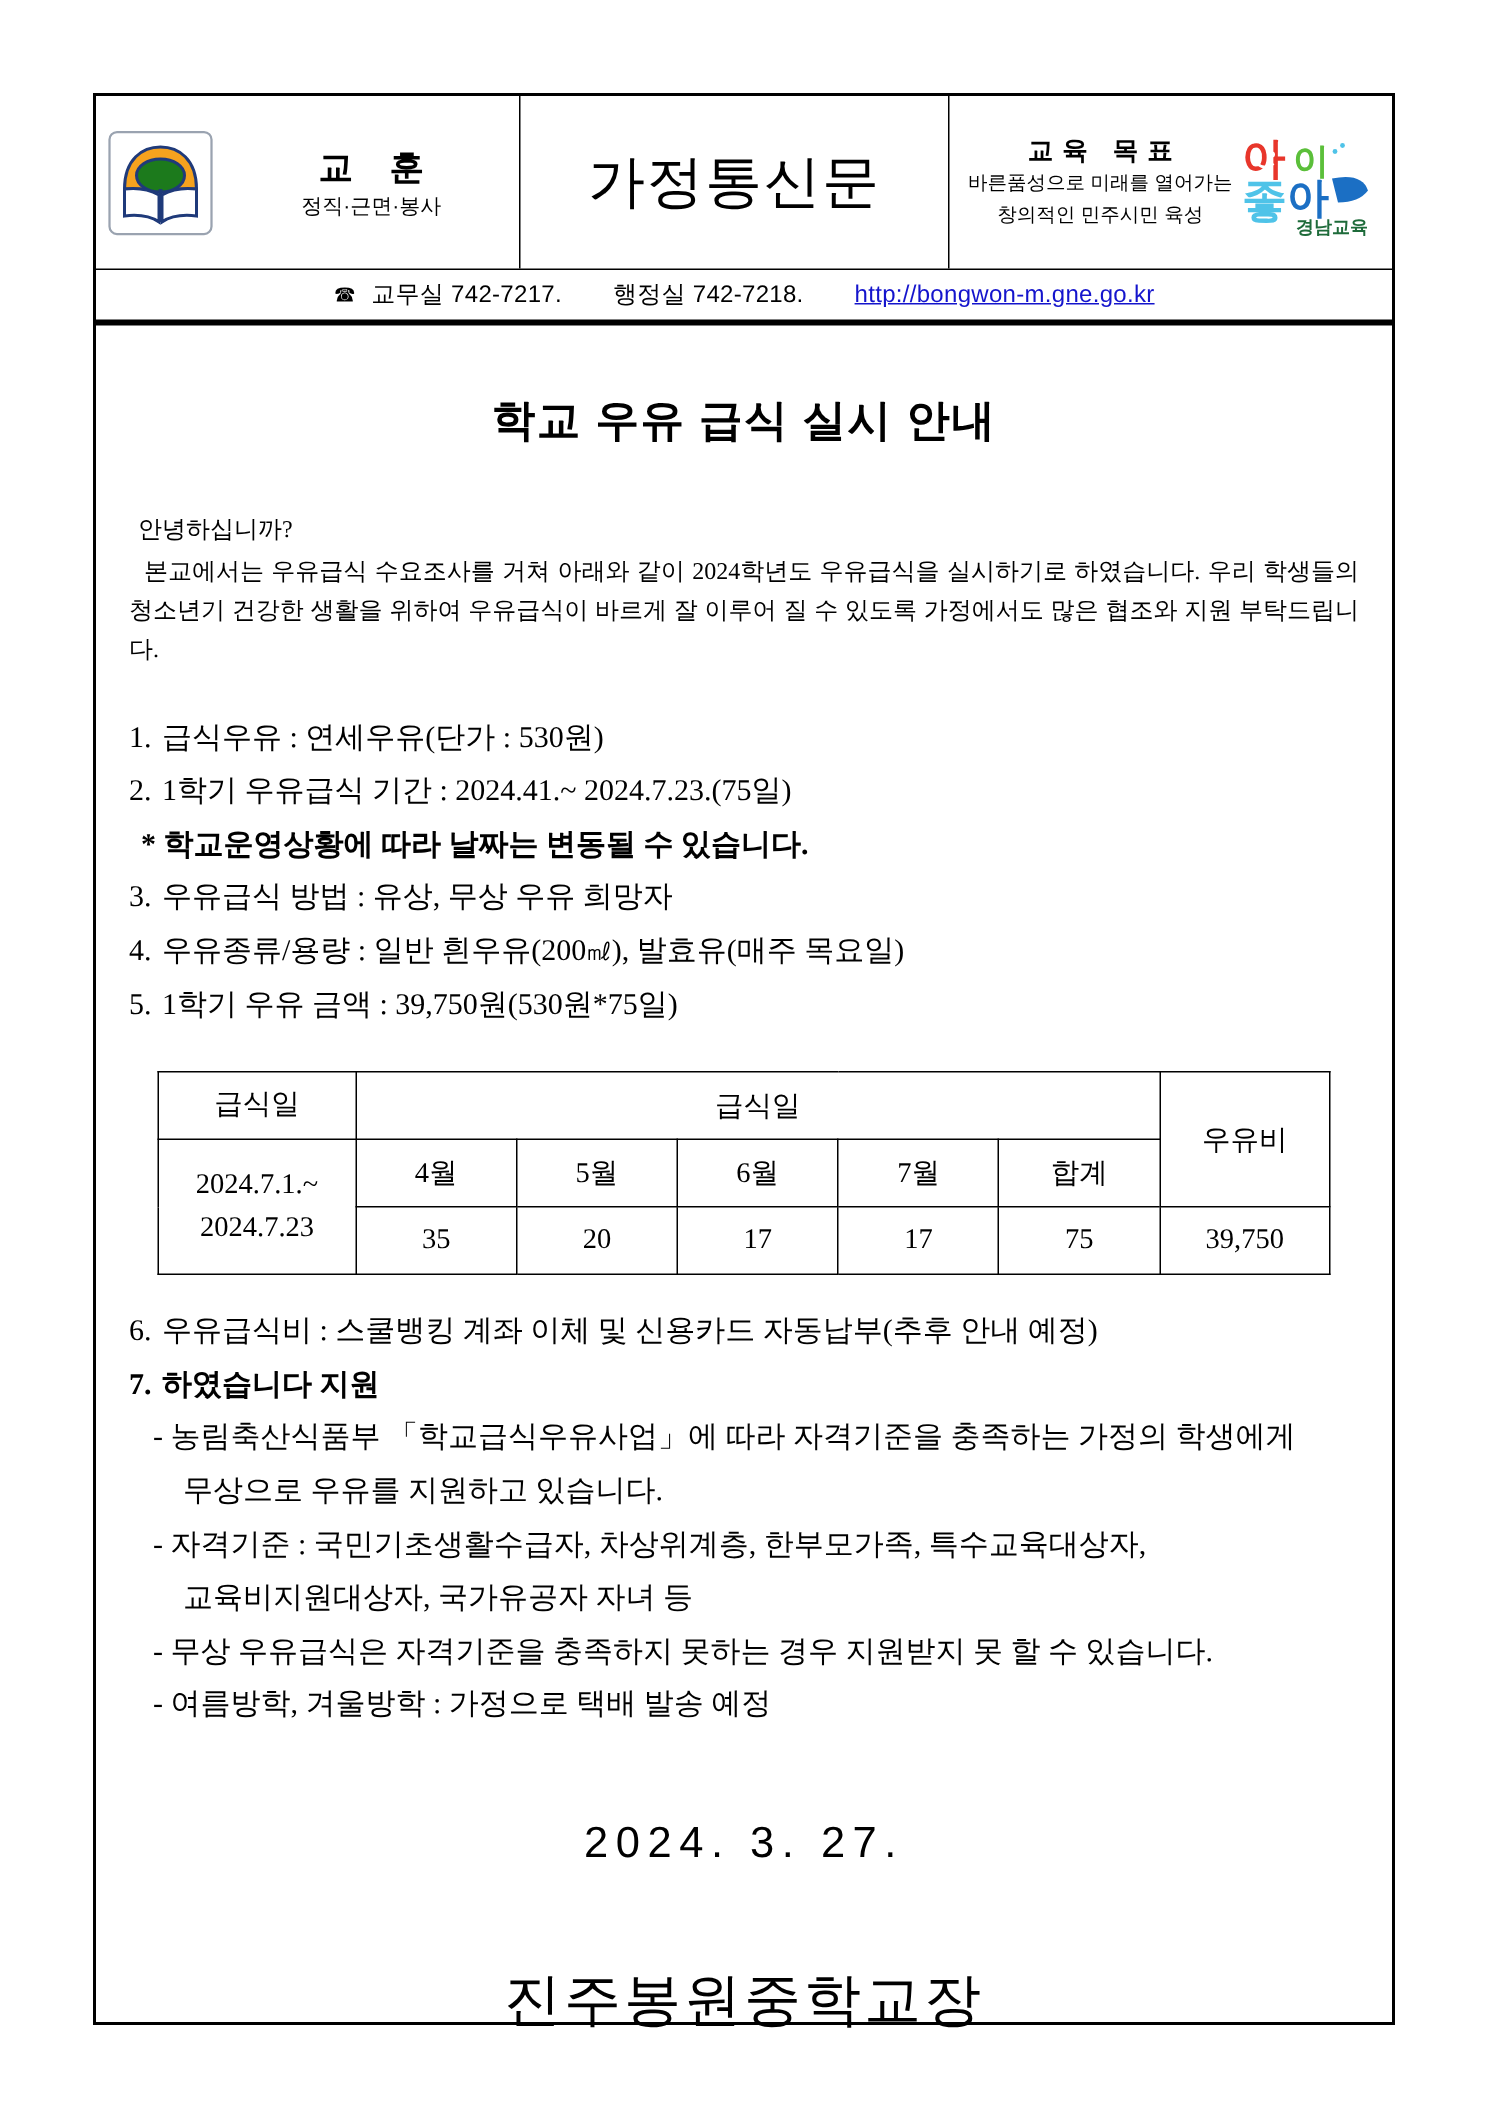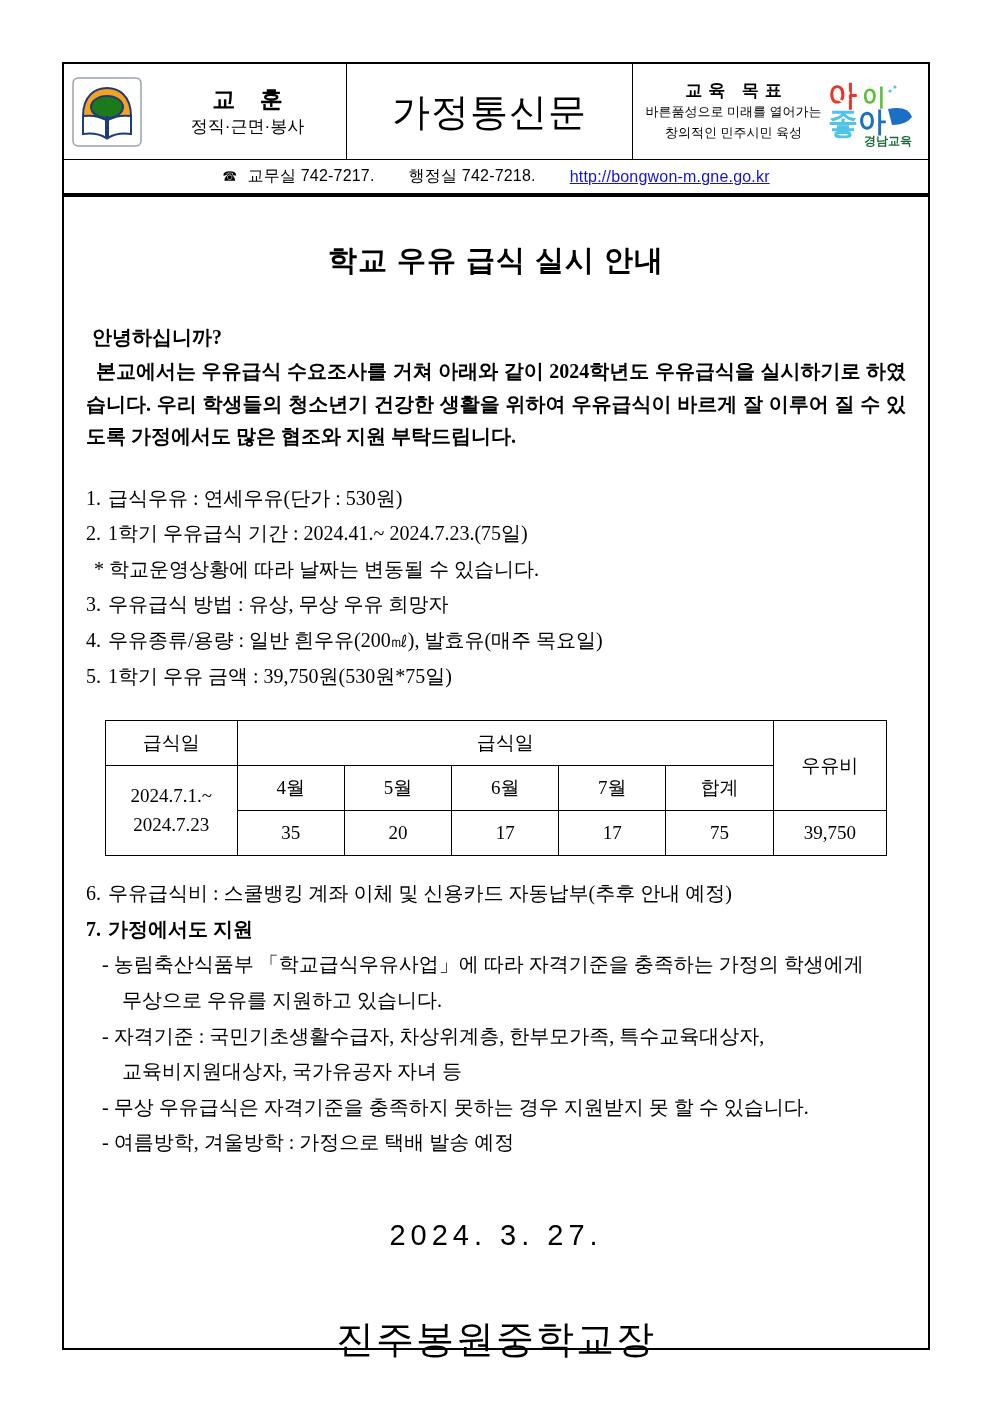--- a/index.html
+++ b/index.html
@@ -21,21 +21,21 @@
     top: 62px;
     width: 868px;
     height: 1288px;
     border: 2px solid #000000;
     box-sizing: border-box;
   }
 
   
   .header-band {
     display: flex;
-    height: 96px;
+    height: 116px;
     border-bottom: 1px solid #000000;
     box-sizing: border-box;
   }
   .hdr-cell {
     display: flex;
     flex-direction: column;
     align-items: center;
     justify-content: center;
     box-sizing: border-box;
   }
@@ -63,21 +63,21 @@
   .motto-title {
     font-family: "Liberation Sans", sans-serif;
     font-weight: bold;
     font-size: 23px;
     letter-spacing: 9px;
     text-indent: 9px;
     line-height: 1;
   }
   .motto-sub {
     font-family: "Liberation Sans", sans-serif;
-    font-size: 17px;
+    font-size: 14px;
     line-height: 1;
     letter-spacing: 0px;
   }
 
   .hdr-title {
     width: 286px;
     border-right: 1px solid #000;
     justify-content: center;
   }
   .hdr-title-text {
@@ -149,36 +149,35 @@
     text-align: center;
     font-family: "Liberation Sans", sans-serif;
     font-weight: bold;
     font-size: 29px;
     letter-spacing: 1px;
     margin-top: 44px;
   }
 
   .intro {
     margin-top: 40px;
-    font-size: 20px;
+    font-size: 16px;
     line-height: 1.62;
     text-align: justify;
-    font-weight: bold;
   }
   .intro .p1 { margin-left: 6px; }
   .intro .p2 { text-indent: 10px; margin-top: 2px; }
 
   .list {
     margin-top: 28px;
     font-size: 20px;
     line-height: 1.78;
   }
   .list-item { white-space: nowrap; }
   .li-num { display: inline-block; width: 22px; }
-  .list-note { margin-left: 8px; }
+  .list-note { margin-left: 8px; font-weight: bold; }
   .unit-ml { font-size: 17px; }
 
   
   .tbl-wrap { margin-top: 26px; display: flex; justify-content: center; }
   table.milk {
     border-collapse: collapse;
     width: 782px;
     font-size: 19px;
   }
   table.milk td {
@@ -339,21 +338,21 @@
           </tr>
         </tbody>
       </table>
     </div>
 
     <div class="list2">
       <div class="list-item">
         <span class="li-num">6.</span><span>우유급식비 : 스쿨뱅킹 계좌 이체 및 신용카드 자동납부(추후 안내 예정)</span>
       </div>
       <div class="list-item bold-item">
-        <span class="li-num">7.</span><span>가정에서도 지원</span>
+        <span class="li-num">7.</span><span>하였습니다 지원</span>
       </div>
       <div class="sub">- 농림축산식품부 「학교급식우유사업」에 따라 자격기준을 충족하는 가정의 학생에게</div>
       <div class="sub-cont">무상으로 우유를 지원하고 있습니다.</div>
       <div class="sub">- 자격기준 : 국민기초생활수급자, 차상위계층, 한부모가족, 특수교육대상자,</div>
       <div class="sub-cont">교육비지원대상자, 국가유공자 자녀 등</div>
       <div class="sub">- 무상 우유급식은 자격기준을 충족하지 못하는 경우 지원받지 못 할 수 있습니다.</div>
       <div class="sub">- 여름방학, 겨울방학 : 가정으로 택배 발송 예정</div>
     </div>
 
     <div class="signature">

